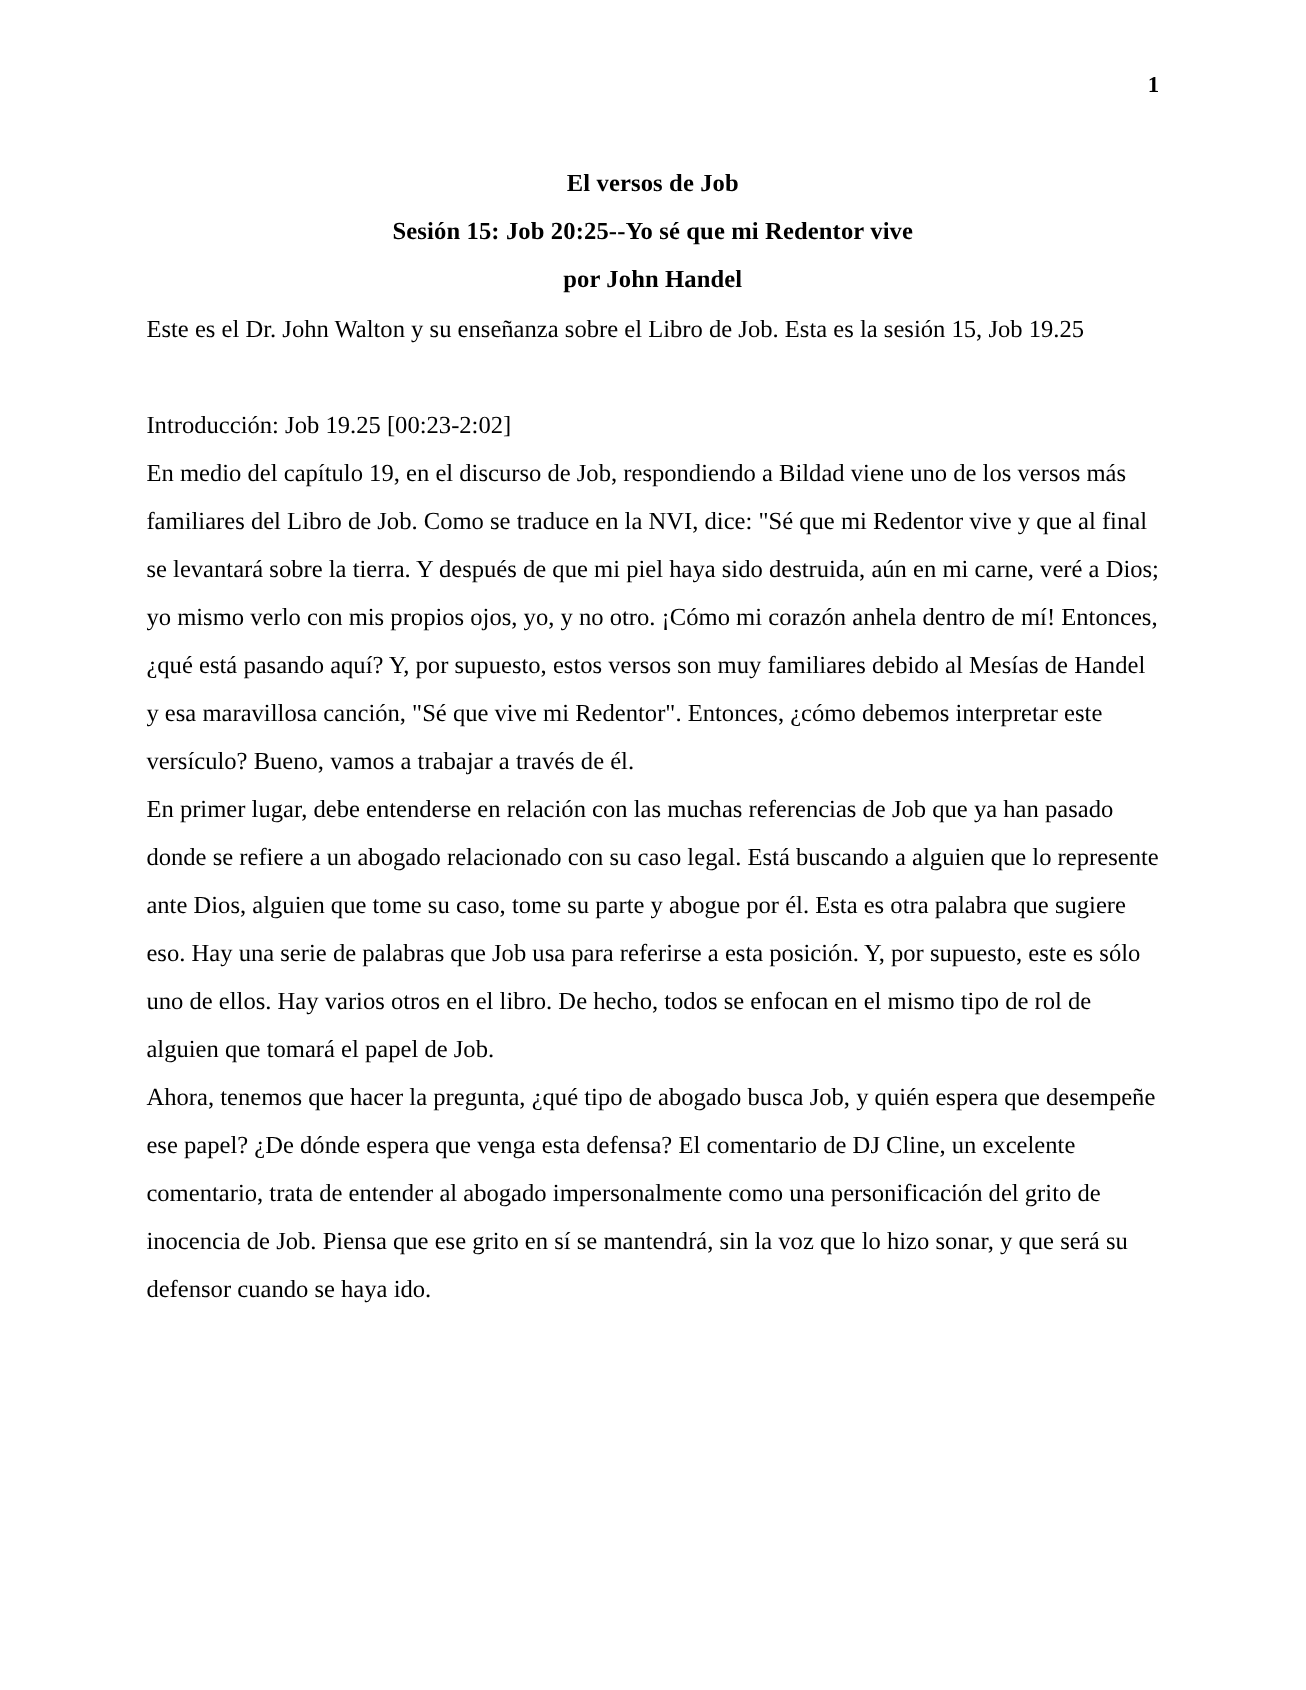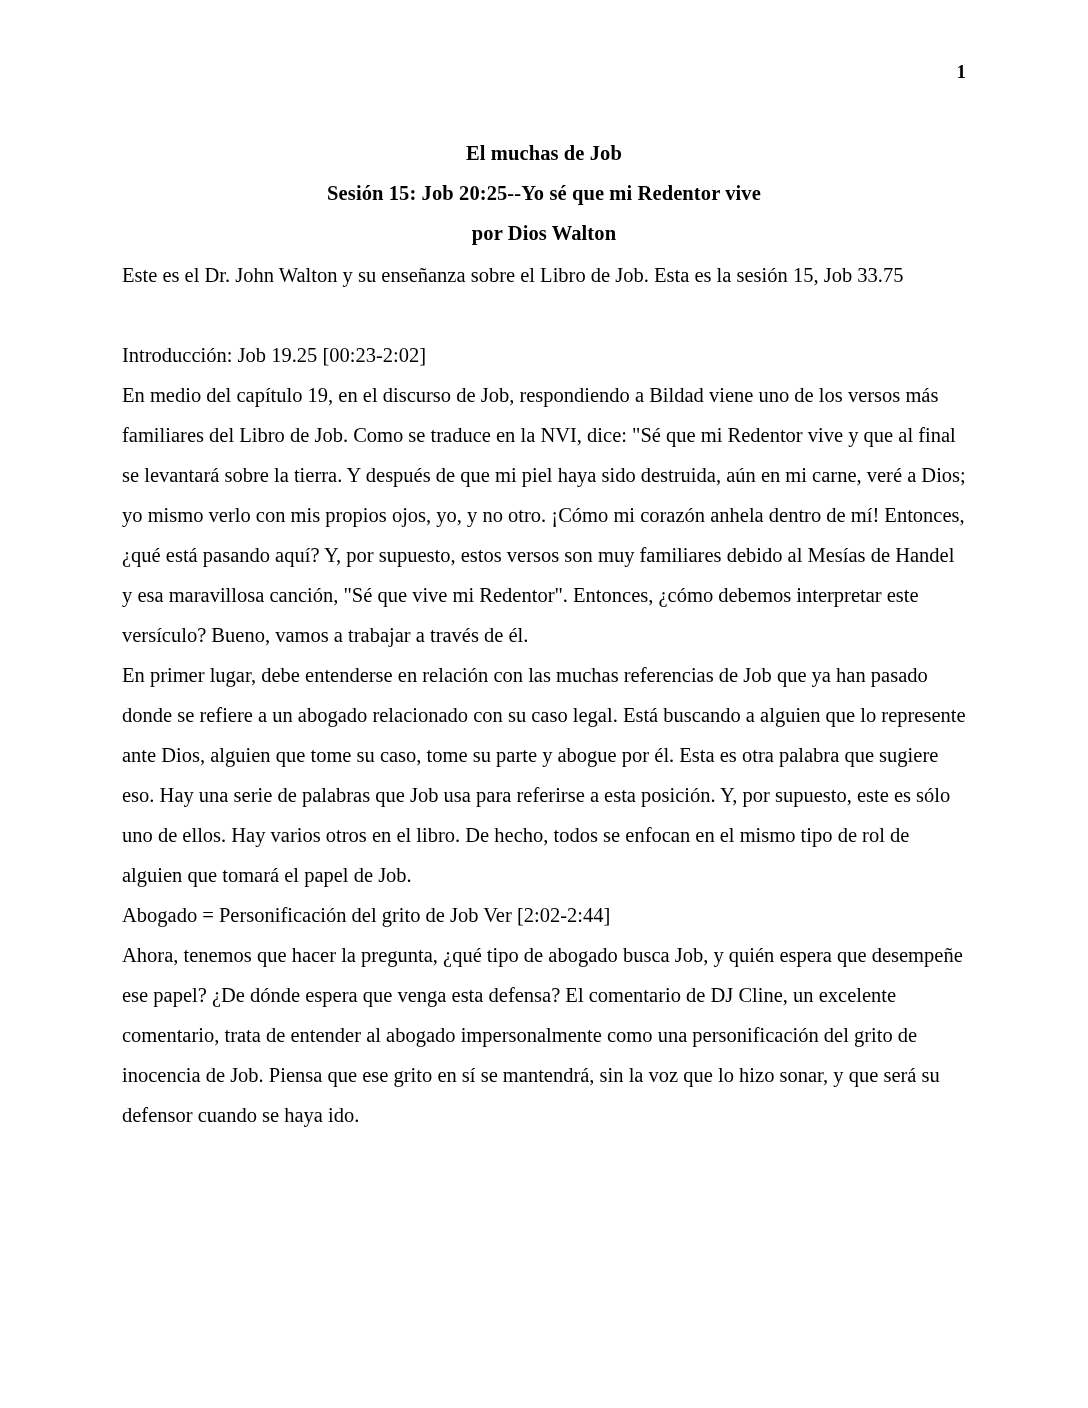--- a/index.html
+++ b/index.html
@@ -65,33 +65,32 @@
 </head>
 <body>
 
 <div class="page">
 
   <div class="page-number">1</div>
 
   <div class="doc-body">
 
     <div class="title-block">
-      <div class="title-line">El muchas de Job</div>
+      <div class="title-line">El versos de Job</div>
       <div class="title-line">Sesión 15: Job 20:25--Yo sé que mi Redentor vive</div>
-      <div class="title-line">por Dios Walton</div>
+      <div class="title-line">por John Handel</div>
     </div>
 
-    <p class="para first-after-title">Este es el Dr. John Walton y su enseñanza sobre el Libro de Job. Esta es la sesión 15, Job 33.75</p>
+    <p class="para first-after-title">Este es el Dr. John Walton y su enseñanza sobre el Libro de Job. Esta es la sesión 15, Job 19.25</p>
 
     <div class="spacer-line"></div>
 
     <h2 class="heading">Introducción: Job 19.25 [00:23-2:02]</h2>
 
     <p class="para"> En medio del capítulo 19, en el discurso de Job, respondiendo a Bildad viene uno de los versos más familiares del Libro de Job. Como se traduce en la NVI, dice: "Sé que mi Redentor vive y que al final se levantará sobre la tierra. Y después de que mi piel haya sido destruida, aún en mi carne, veré a Dios; yo mismo verlo con mis propios ojos, yo, y no otro. ¡Cómo mi corazón anhela dentro de mí! Entonces, ¿qué está pasando aquí? Y, por supuesto, estos versos son muy familiares debido al Mesías de Handel y esa maravillosa canción, "Sé que vive mi Redentor". Entonces, ¿cómo debemos interpretar este versículo? Bueno, vamos a trabajar a través de él.</p>
 
     <p class="para">En primer lugar, debe entenderse en relación con las muchas referencias de Job que ya han pasado donde se refiere a un abogado relacionado con su caso legal. Está buscando a alguien que lo represente ante Dios, alguien que tome su caso, tome su parte y abogue por él. Esta es otra palabra que sugiere eso. Hay una serie de palabras que Job usa para referirse a esta posición. Y, por supuesto, este es sólo uno de ellos. Hay varios otros en el libro. De hecho, todos se enfocan en el mismo tipo de rol de alguien que tomará el papel de Job.</p>
 
-    <h2 class="heading">Abogado = Personificación del grito de Job Ver [2:02-2:44]</h2>
 
     <p class="para"> Ahora, tenemos que hacer la pregunta, ¿qué tipo de abogado busca Job, y quién espera que desempeñe ese papel? ¿De dónde espera que venga esta defensa? El comentario de DJ Cline, un excelente comentario, trata de entender al abogado impersonalmente como una personificación del grito de inocencia de Job. Piensa que ese grito en sí se mantendrá, sin la voz que lo hizo sonar, y que será su defensor cuando se haya ido.</p>
 
   </div>
 </div>
 
 </body></html>

